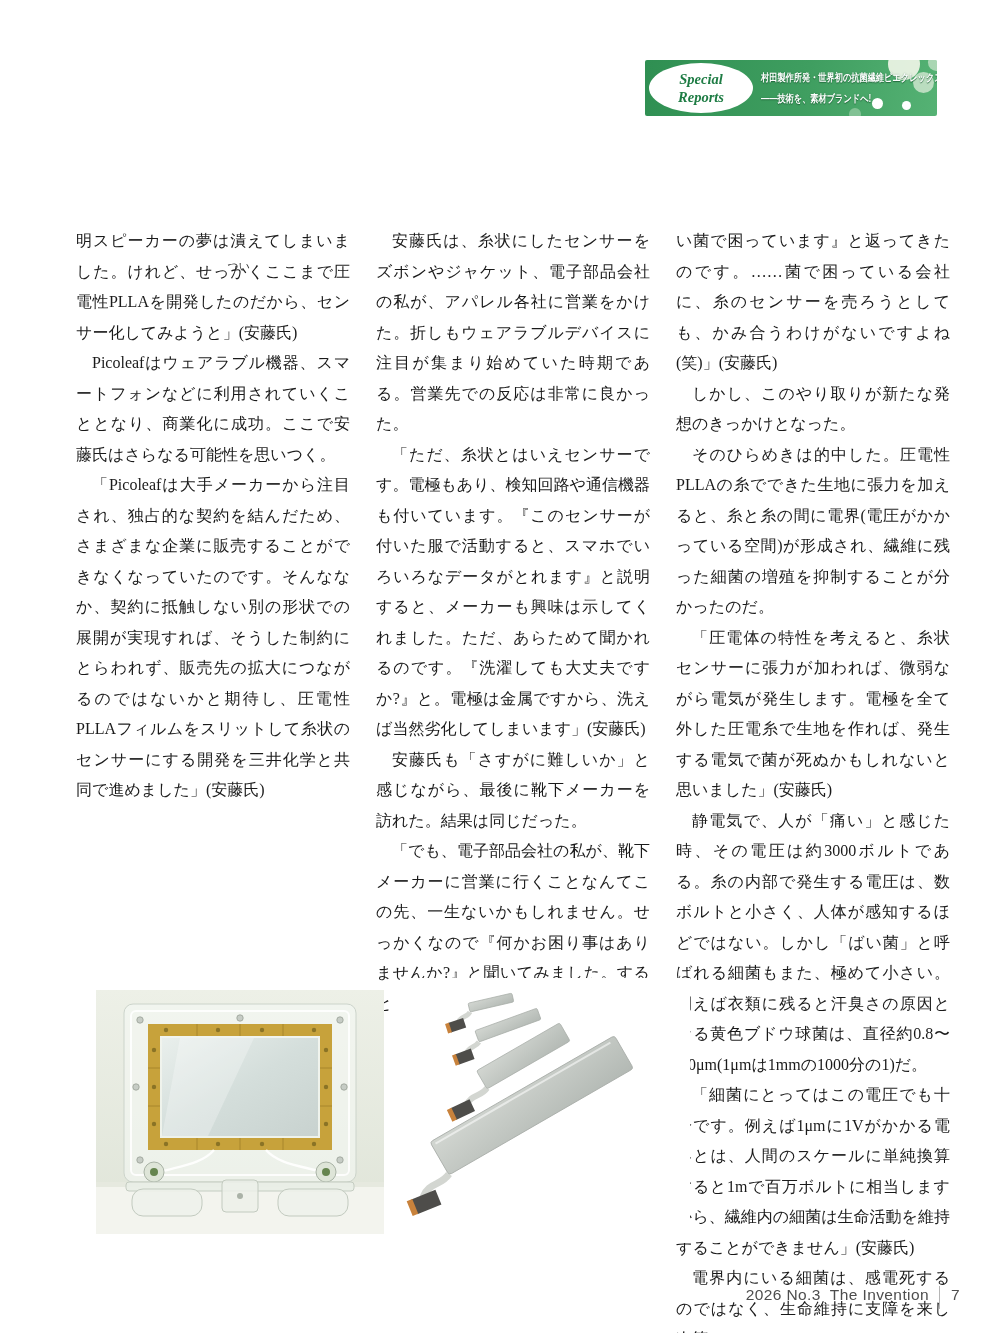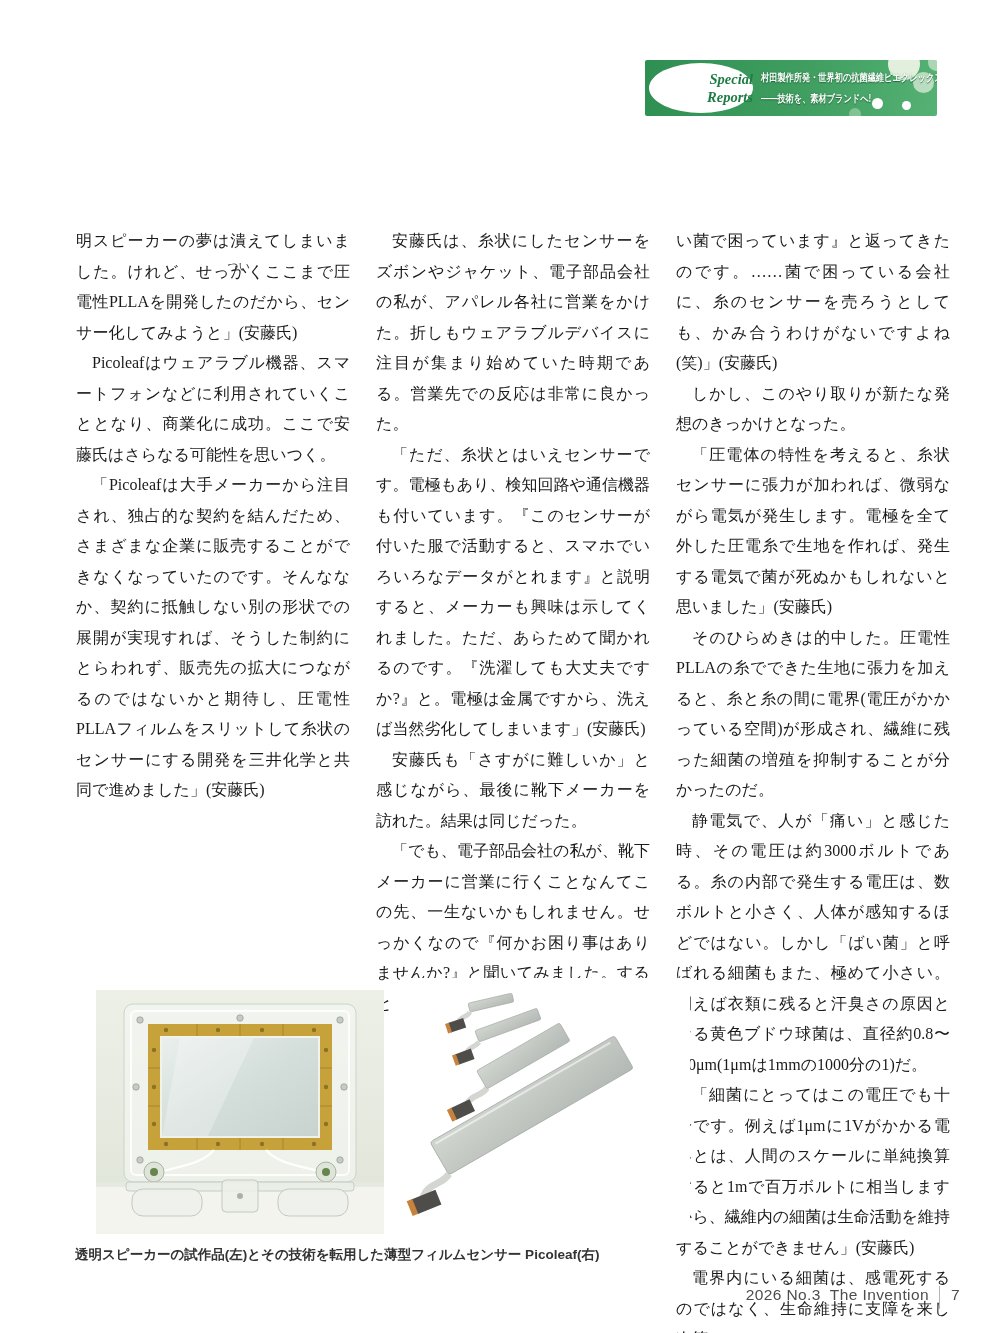--- a/index.html
+++ b/index.html
@@ -6,21 +6,21 @@
   .page{position:relative;width:1000px;height:1333px;background:#ffffff;overflow:hidden;
         font-family:"Liberation Serif","DejaVu Serif",serif;color:#1c1c1c;}
 
   
   .band{position:absolute;left:645px;top:60px;width:292px;height:56px;
         background:linear-gradient(100deg,#2f8f52 0%,#3f9e60 55%,#55b274 100%);
         border-radius:2px;overflow:hidden;}
   .dot{position:absolute;border-radius:50%;background:#ffffff;}
   .dot.soft{background:#f2f6e9;}
   .badge{position:absolute;left:4px;top:3px;width:104px;height:50px;border-radius:50%;
-         background:#ffffff;display:flex;flex-direction:column;align-items:flex-end;justify-content:center;
+         background:#ffffff;display:flex;flex-direction:column;align-items:center;justify-content:center;
          font-family:"Liberation Serif",serif;font-style:italic;font-weight:bold;
          color:#1e7c44;font-size:14.5px;line-height:1.25;}
   .band-title{position:absolute;left:116px;top:7px;width:176px;color:#ffffff;
               font-family:"Liberation Sans","DejaVu Sans",sans-serif;font-weight:bold;
               font-size:10.5px;line-height:21px;white-space:nowrap;
               transform:scaleX(.78);transform-origin:left top;
               text-shadow:0 1px 1px rgba(25,90,50,.75),0 0 2px rgba(25,90,50,.4);}
 
   
   .col{position:absolute;top:226px;width:274px;font-size:16px;line-height:30.5px;
@@ -80,22 +80,22 @@
   <div class="col col2">
     <p>安藤氏は、糸状にしたセンサーをズボンやジャケット、電子部品会社の私が、アパレル各社に営業をかけた。折しもウェアラブルデバイスに注目が集まり始めていた時期である。営業先での反応は非常に良かった。</p>
     <p>「ただ、糸状とはいえセンサーです。電極もあり、検知回路や通信機器も付いています。『このセンサーが付いた服で活動すると、スマホでいろいろなデータがとれます』と説明すると、メーカーも興味は示してくれました。ただ、あらためて聞かれるのです。『洗濯しても大丈夫ですか?』と。電極は金属ですから、洗えば当然劣化してしまいます」(安藤氏)</p>
     <p>安藤氏も「さすがに難しいか」と感じながら、最後に靴下メーカーを訪れた。結果は同じだった。</p>
     <p>「でも、電子部品会社の私が、靴下メーカーに営業に行くことなんてこの先、一生ないかもしれません。せっかくなので『何かお困り事はありませんか?』と聞いてみました。すると『ば</p>
   </div>
 
   <div class="col col3">
     <p class="cont">い菌で困っています』と返ってきたのです。……菌で困っている会社に、糸のセンサーを売ろうとしても、かみ合うわけがないですよね(笑)」(安藤氏)</p>
     <p>しかし、このやり取りが新たな発想のきっかけとなった。</p>
+    <p>そのひらめきは的中した。圧電性PLLAの糸でできた生地に張力を加えると、糸と糸の間に電界(電圧がかかっている空間)が形成され、繊維に残った細菌の増殖を抑制することが分かったのだ。</p>
     <p>「圧電体の特性を考えると、糸状センサーに張力が加われば、微弱ながら電気が発生します。電極を全て外した圧電糸で生地を作れば、発生する電気で菌が死ぬかもしれないと思いました」(安藤氏)</p>
-    <p>そのひらめきは的中した。圧電性PLLAの糸でできた生地に張力を加えると、糸と糸の間に電界(電圧がかかっている空間)が形成され、繊維に残った細菌の増殖を抑制することが分かったのだ。</p>
     <p>静電気で、人が「痛い」と感じた時、その電圧は約3000ボルトである。糸の内部で発生する電圧は、数ボルトと小さく、人体が感知するほどではない。しかし「ばい菌」と呼ばれる細菌もまた、極めて小さい。例えば衣類に残ると汗臭さの原因となる黄色ブドウ球菌は、直径約0.8〜1.0μm(1μmは1mmの1000分の1)だ。</p>
     <p>「細菌にとってはこの電圧でも十分です。例えば1μmに1Vがかかる電界とは、人間のスケールに単純換算すると1mで百万ボルトに相当しますから、繊維内の細菌は生命活動を維持することができません」(安藤氏)</p>
     <p>電界内にいる細菌は、感電死するのではなく、生命維持に支障を来し次第</p>
   </div>
 
   <svg class="photo-left" width="288" height="244" viewBox="0 0 288 244">
     <defs>
       <linearGradient id="pbg" x1="0" y1="0" x2="0" y2="1">
         <stop offset="0" stop-color="#edf0e7"></stop>
           <stop offset="1" stop-color="#dfe4d8"></stop>
@@ -212,21 +212,20 @@
     <g transform="translate(26,223) rotate(-22)">
         <rect x="-13" y="-7" width="26" height="16" fill="#4e4d4a"></rect>
         <rect x="-18" y="-7" width="6" height="16" fill="#c8823c"></rect>
       </g>
     <g transform="translate(49,197) rotate(-30)">
         <rect x="0" y="-38" width="213" height="38" rx="3" fill="url(#sg)" stroke="#a7aca7" stroke-width="0.8"></rect>
         <path d="M4,-34 L206,-34" stroke="rgba(255,255,255,0.55)" stroke-width="2"></path>
       </g>
   </svg>
 
-  <div class="caption">透明スピーカーの試作品(左)とその技術を転用した薄型フィルムセンサー Picoleaf(右)</div>
 
   <div class="footer">
     <span>2026 No.3</span>
     <span class="gap1"></span>
     <span>The Invention</span>
     <span class="gap2"></span>
     <span class="fdiv"></span>
     <span class="gap3"></span>
     <span>7</span>
   </div>

